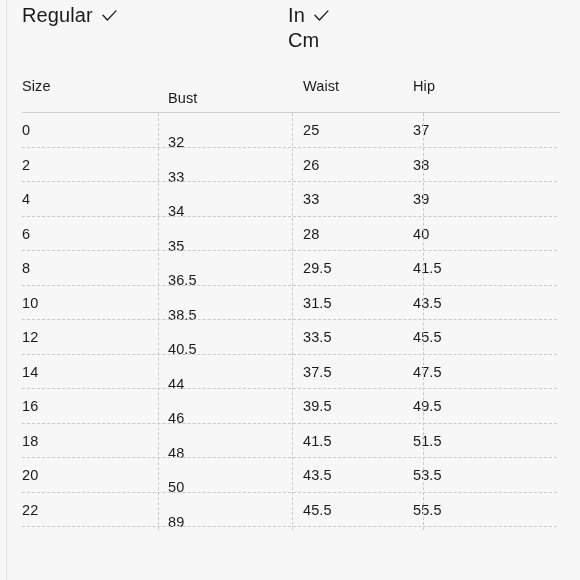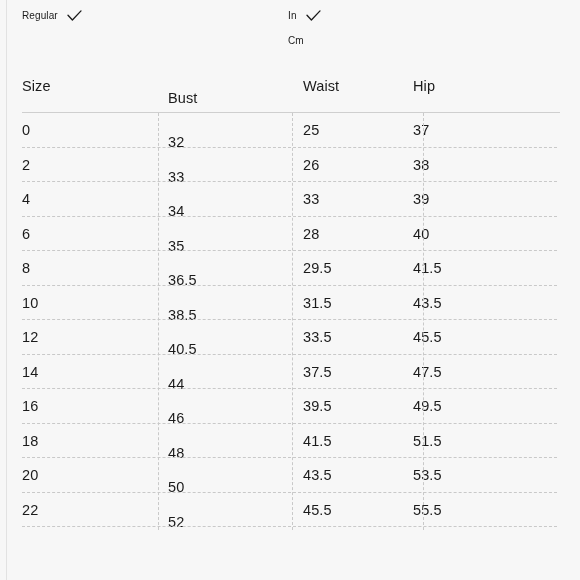--- a/index.html
+++ b/index.html
@@ -47,21 +47,21 @@
     position: absolute;
     top: 3px;
   }
   .opt-group.fit  { left: 22px; }
   .opt-group.unit { left: 288px; text-align: center; }
 
   .opt-row {
     display: flex;
     align-items: center;
     height: 25px;
-    font-size: 10px;
+    font-size: 20px;
     line-height: 25px;
     letter-spacing: 0.1px;
     color: #1b1b1b;
     cursor: pointer;
     white-space: nowrap;
   }
   .opt-label { display: inline-block; }
   .check-icon {
     display: inline-block;
     width: 15px;
@@ -255,21 +255,21 @@
           <div class="td col-3">51.5</div>
         </div>
         <div class="trow">
           <div class="td col-0">20</div>
           <div class="td col-1">50</div>
           <div class="td col-2">43.5</div>
           <div class="td col-3">53.5</div>
         </div>
         <div class="trow">
           <div class="td col-0">22</div>
-          <div class="td col-1">52</div>
+          <div class="td col-1">89</div>
           <div class="td col-2">45.5</div>
           <div class="td col-3">55.5</div>
         </div>
       </div>
   </div>
 
   <div class="vdiv v1"></div>
   <div class="vdiv v2"></div>
   <div class="vdiv v3"></div>
 

